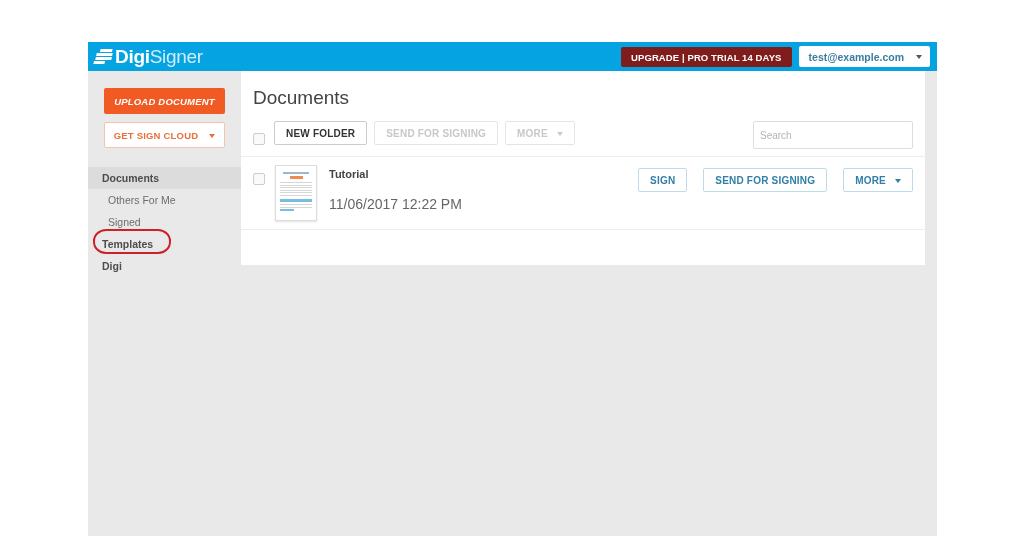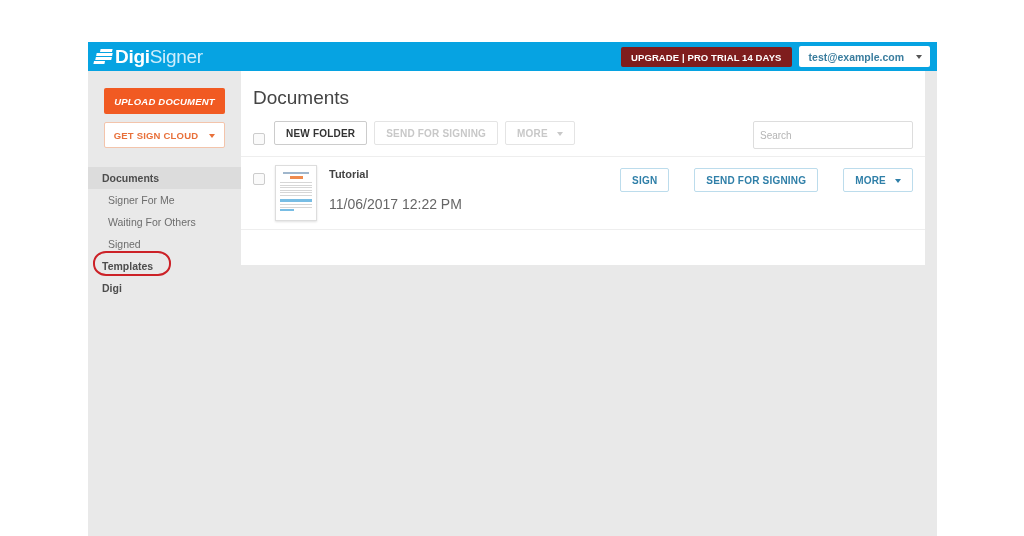--- a/index.html
+++ b/index.html
@@ -301,21 +301,21 @@
     font-size: 14px;
     color: #666666;
     margin-top: 16px;
   }
 
   .row-actions {
     position: absolute;
     right: 12px;
     top: 11px;
     display: flex;
-    gap: 25px;
+    gap: 16px;
   }
   .act-button {
     font-size: 10px;
     font-weight: bold;
     letter-spacing: 0.2px;
     color: #2f7fa8;
     background: #ffffff;
     border: 1px solid #bcdcec;
     border-radius: 2px;
     padding: 6px 11px 5px 11px;
@@ -367,24 +367,21 @@
     <button id="cloud-button">
       <span>GET SIGN CLOUD</span>
       <span class="caret-orange"></span>
     </button>
 
     <div id="nav">
       <div class="nav-item section active">
         <span>Documents</span>
       </div>
       <div class="nav-item">
-        <span>Signer For Me</span>
-      </div>
-      <div class="nav-item">
-        <span>Waiting For Others</span>
+        <span>Others For Me</span>
       </div>
       <div class="nav-item">
         <span>Signed</span>
       </div>
       <div class="nav-item section spaced-top">
         <span>Templates</span>
         <div id="templates-annotation"></div>
       </div>
       <div class="nav-item section spaced-top">
         <span>Digi</span>

